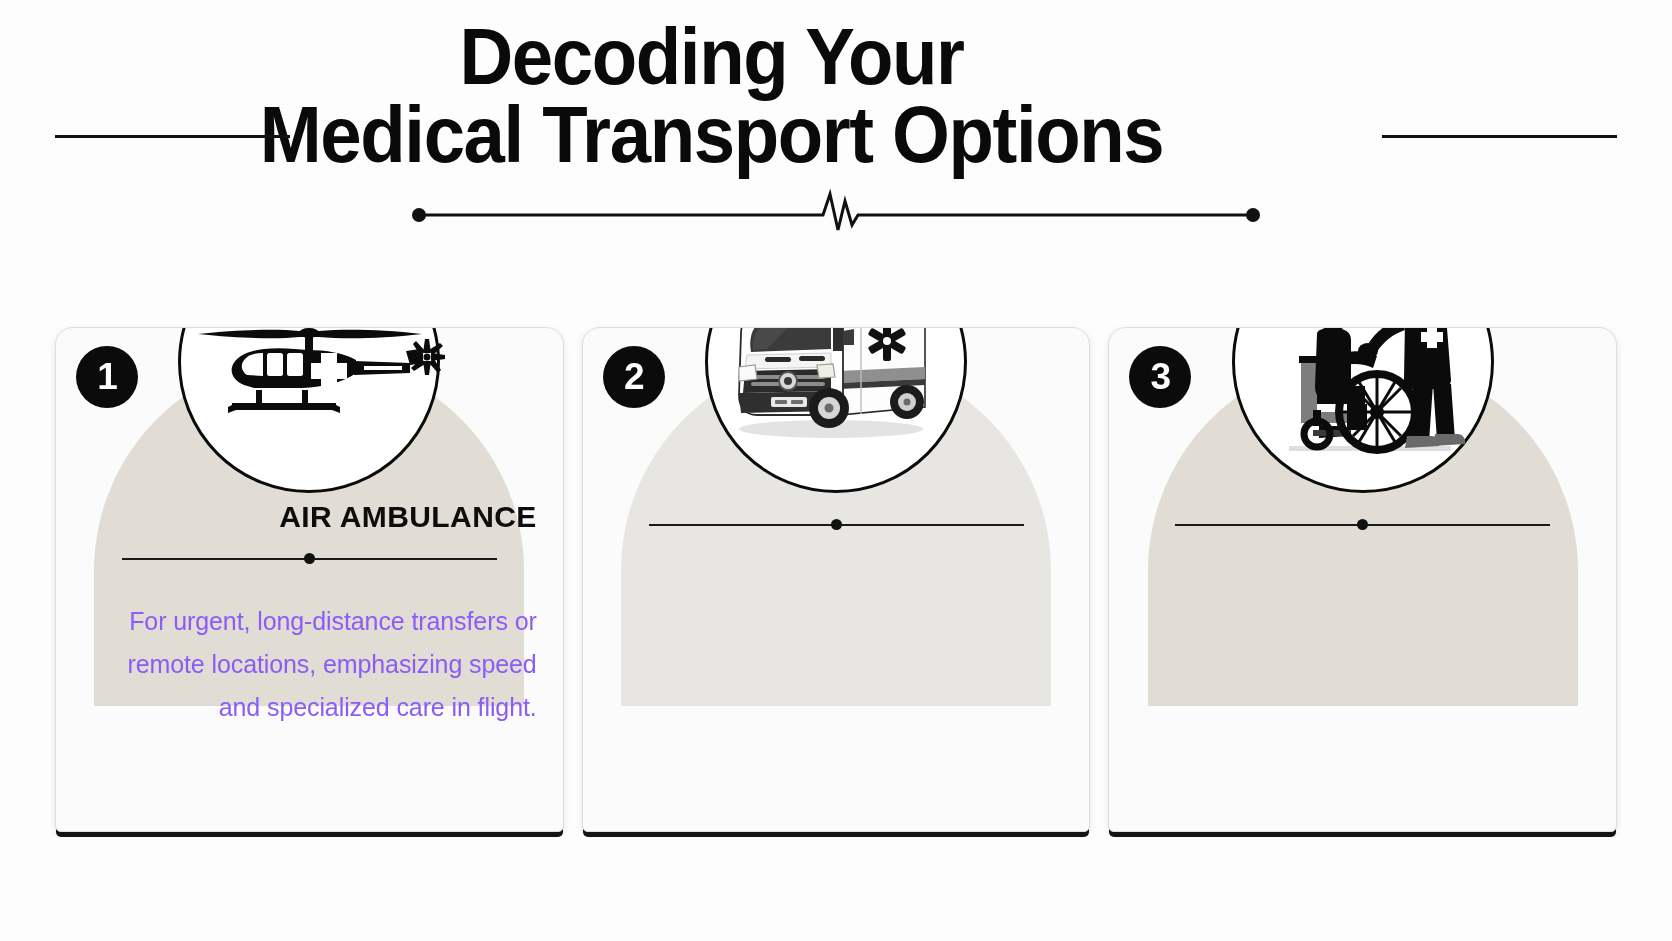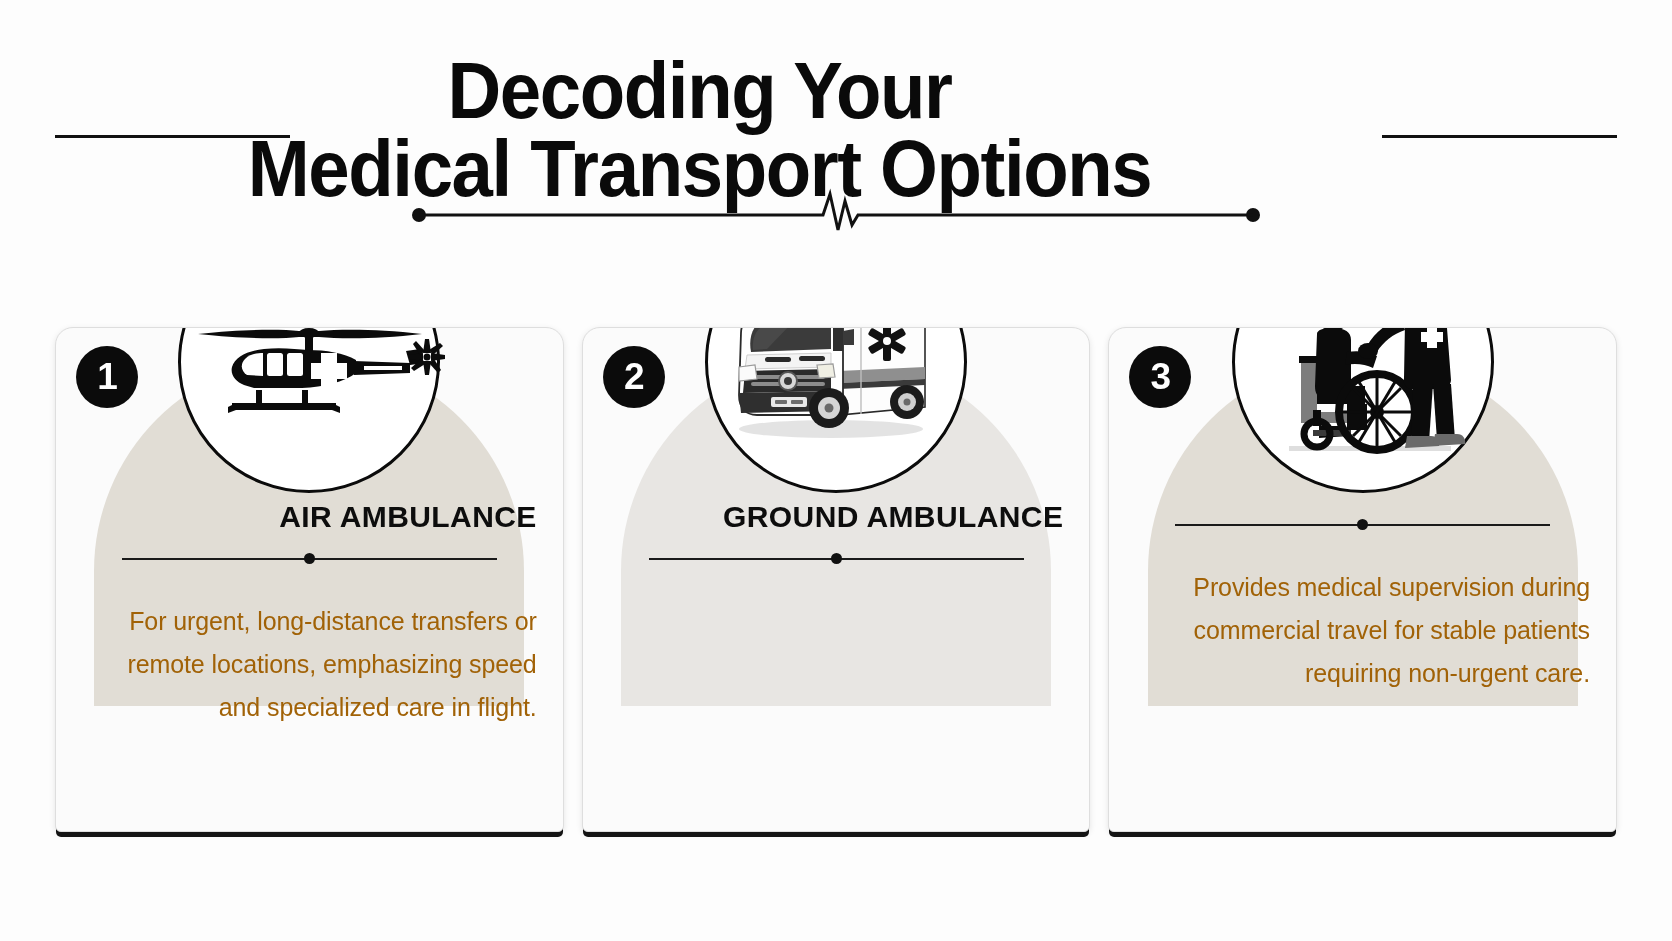--- a/index.html
+++ b/index.html
@@ -22,24 +22,23 @@
   
   .header {
     position: absolute;
     top: 0; left: 0;
     width: 1672px;
     height: 230px;
   }
 
   .title-block {
     position: absolute;
-    top: 18px; left: 4px;
+    top: 18px; left: 16px;
     width: 1391px;
     text-align: center;
-    margin-top: 34px;
   }
 
   .title-line {
     font-family: "Liberation Sans Narrow", "Liberation Sans", sans-serif;
     font-weight: 700;
     font-size: 80px;
     line-height: 0.98;
     letter-spacing: -1.5px;
     color: #0a0a0a;
     white-space: nowrap;
@@ -173,21 +172,21 @@
     width: 11px; height: 11px;
     margin-left: -5.5px;
     border-radius: 50%;
     background: #111;
   }
 
   .card-desc {
     margin-top: 36px;
     font-size: 25px;
     line-height: 43px;
-    color: #a16207;
+    color: #8b5cf6;
     letter-spacing: -0.1px;
   }
 </style>
 </head>
 <body>
 
 <div id="root">
 
   <div class="header">
 
@@ -347,21 +346,20 @@
             <circle cx="118" cy="133" r="4.5" fill="#6a6a6a"></circle>
 
             <circle cx="196" cy="127" r="17" fill="#1b1b1b"></circle>
             <circle cx="196" cy="127" r="9" fill="#cfcfcf"></circle>
             <circle cx="196" cy="127" r="3.5" fill="#6a6a6a"></circle>
           </g>
         </svg>
       </div>
 
       <div class="card-body">
-        <div class="card-title">GROUND AMBULANCE</div>
         <div class="title-divider">
           <div class="bar"></div>
           <div class="knot"></div>
         </div>
       </div>
     </div>
 
     <div class="card">
       <div class="dome"></div>
       <div class="badge">3</div>
@@ -432,18 +430,17 @@
             <path d="M180 174 L202 174 C208 174 211 179 210 184 L178 186 Z" fill="#6a6a6a"></path>
           </g>
         </svg>
       </div>
 
       <div class="card-body">
         <div class="title-divider">
           <div class="bar"></div>
           <div class="knot"></div>
         </div>
-        <div class="card-desc">Provides medical supervision during commercial travel for stable patients requiring non-urgent care.</div>
       </div>
     </div>
 
   </div>
 </div>
 
 </body></html>

